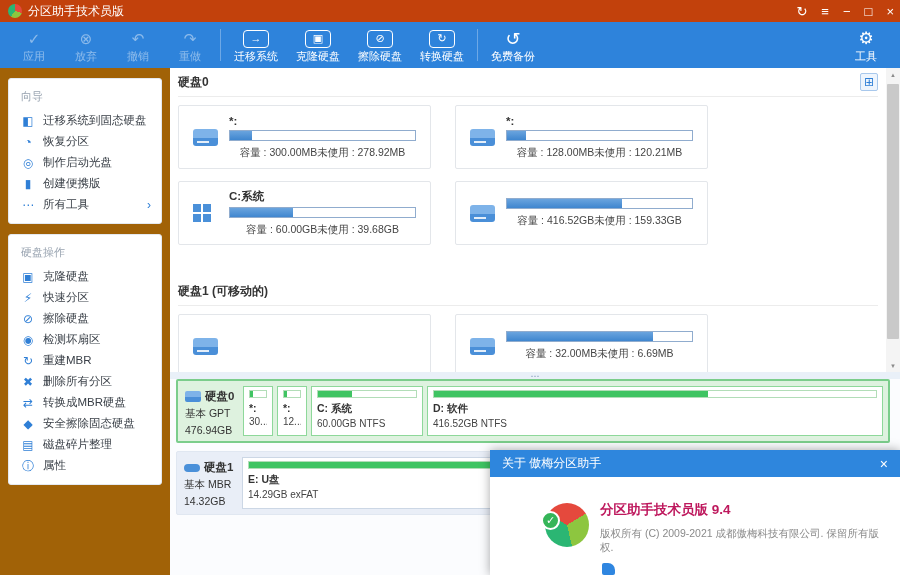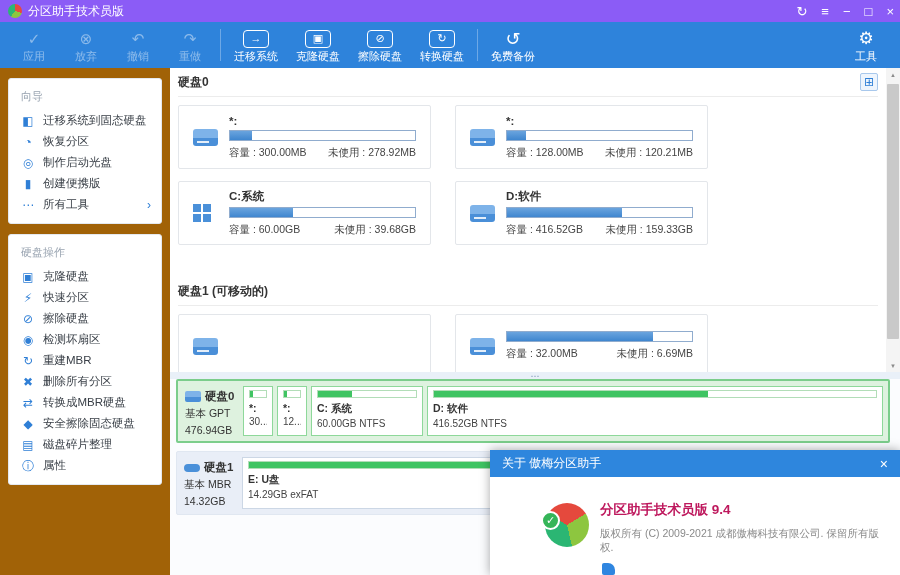--- a/index.html
+++ b/index.html
@@ -1,21 +1,21 @@
 <!DOCTYPE html>
 <html><head>
 <meta charset="utf-8">
 <style>
   * { margin:0; padding:0; box-sizing:border-box; }
   html,body { width:900px; height:575px; overflow:hidden; }
   body { font-family:"Liberation Sans","DejaVu Sans",sans-serif; font-size:12px; color:#333; background:#fff; }
   .window { position:relative; width:900px; height:575px; background:#fff; overflow:hidden; }
 
   
-  .titlebar { position:absolute; left:0; top:0; width:100%; height:22px; background:#8b5cf6;
+  .titlebar { position:absolute; left:0; top:0; width:100%; height:22px; background:#c2410c;
     display:flex; align-items:center; padding:0 6px; color:#fff; }
   .app-logo { width:14px; height:14px; border-radius:50%; margin:0 6px 0 2px;
     background:conic-gradient(#e5493d 0 30%, #8dc63f 30% 60%, #2bb673 60% 100%); }
   .app-title { font-size:12px; color:#fff; }
   .win-controls { margin-left:auto; display:flex; align-items:center; gap:14px; font-size:13px; color:#fff; }
   .win-controls span { cursor:pointer; line-height:1; }
 
   
   .toolbar { position:absolute; left:0; top:22px; width:100%; height:46px; background:#2e83db;
     display:flex; align-items:center; padding:0 8px; }
@@ -52,21 +52,21 @@
   .vol-ico-zone { width:36px; flex:none; }
   .drive-ico { width:25px; height:17px; border-radius:3px;
     background:linear-gradient(#7eb3e9 0 52%, #4a8fd8 52% 100%); position:relative; }
   .drive-ico::after { content:""; position:absolute; left:4px; bottom:3px; width:12px; height:2px; background:rgba(255,255,255,.85); }
   .win-ico { width:18px; height:18px; display:grid; grid-template-columns:8px 8px; grid-template-rows:8px 8px; gap:2px; }
   .win-ico div { background:#4a90d9; }
   .vol-body { flex:1; min-width:0; }
   .vol-name { font-weight:bold; font-size:11.5px; margin-bottom:3px; }
   .vol-bar { height:11px; border:1px solid #90acce; background:#fff; }
   .vol-fill { height:100%; background:linear-gradient(#6aa4de,#3f86cf); }
-  .vol-stats { display:flex; justify-content:space-between; margin-top:5px; font-size:10.5px; color:#454545; }
+  .vol-stats { display:flex; justify-content:center; margin-top:5px; font-size:10.5px; color:#454545; }
 
   
   .scrollbar { position:absolute; right:0; top:68px; width:14px; height:304px; background:#f4f4f4; }
   .sb-arrow { height:13px; display:flex; align-items:center; justify-content:center; color:#8a8a8a; font-size:6px; cursor:pointer; }
   .sb-thumb { position:absolute; left:1px; right:1px; top:16px; height:255px; background:#c9c9c9; border-radius:1px; cursor:pointer; }
   .sb-down { position:absolute; bottom:0; left:0; right:0; }
 
   
   .splitter { position:absolute; left:170px; right:0; top:372px; height:7px; background:#e9f0f8;
     display:flex; align-items:center; justify-content:center; color:#7b95b5; font-size:9px; line-height:0; cursor:row-resize; }
@@ -312,21 +312,20 @@
             <span>容量 : 60.00GB</span>
             <span>未使用 : 39.68GB</span>
           </div>
         </div>
       </div>
       <div class="vol-card">
         <div class="vol-ico-zone">
             <div class="drive-ico"></div>
           </div>
         <div class="vol-body">
-          <div class="vol-name">D:软件</div>
           <div class="vol-bar">
               <div class="vol-fill" style="width: 62%;"></div>
             </div>
           <div class="vol-stats">
             <span>容量 : 416.52GB</span>
             <span>未使用 : 159.33GB</span>
           </div>
         </div>
       </div>
     </div>

